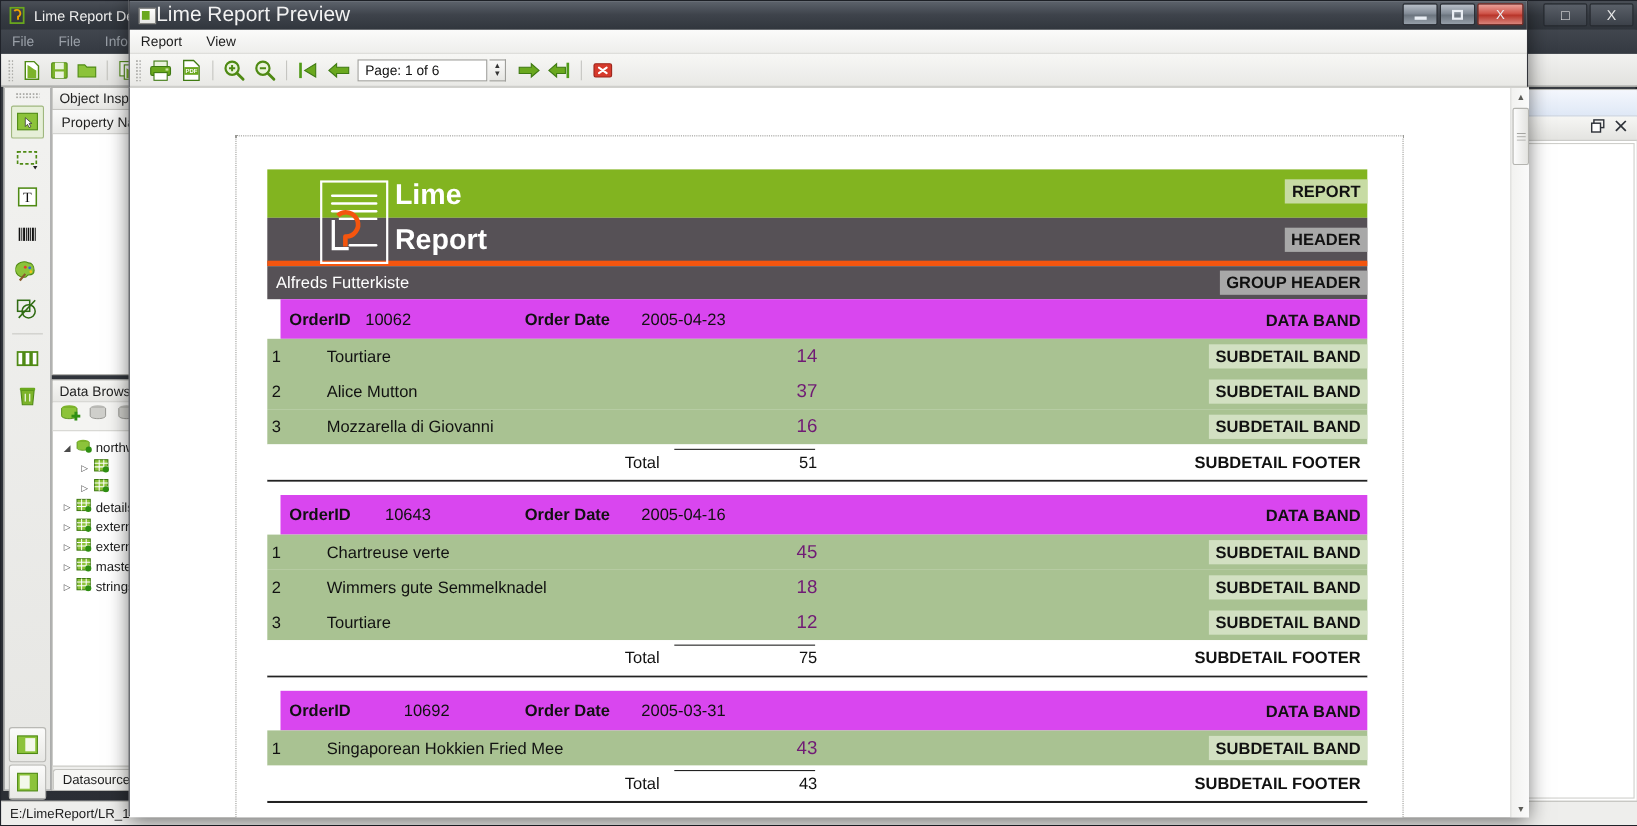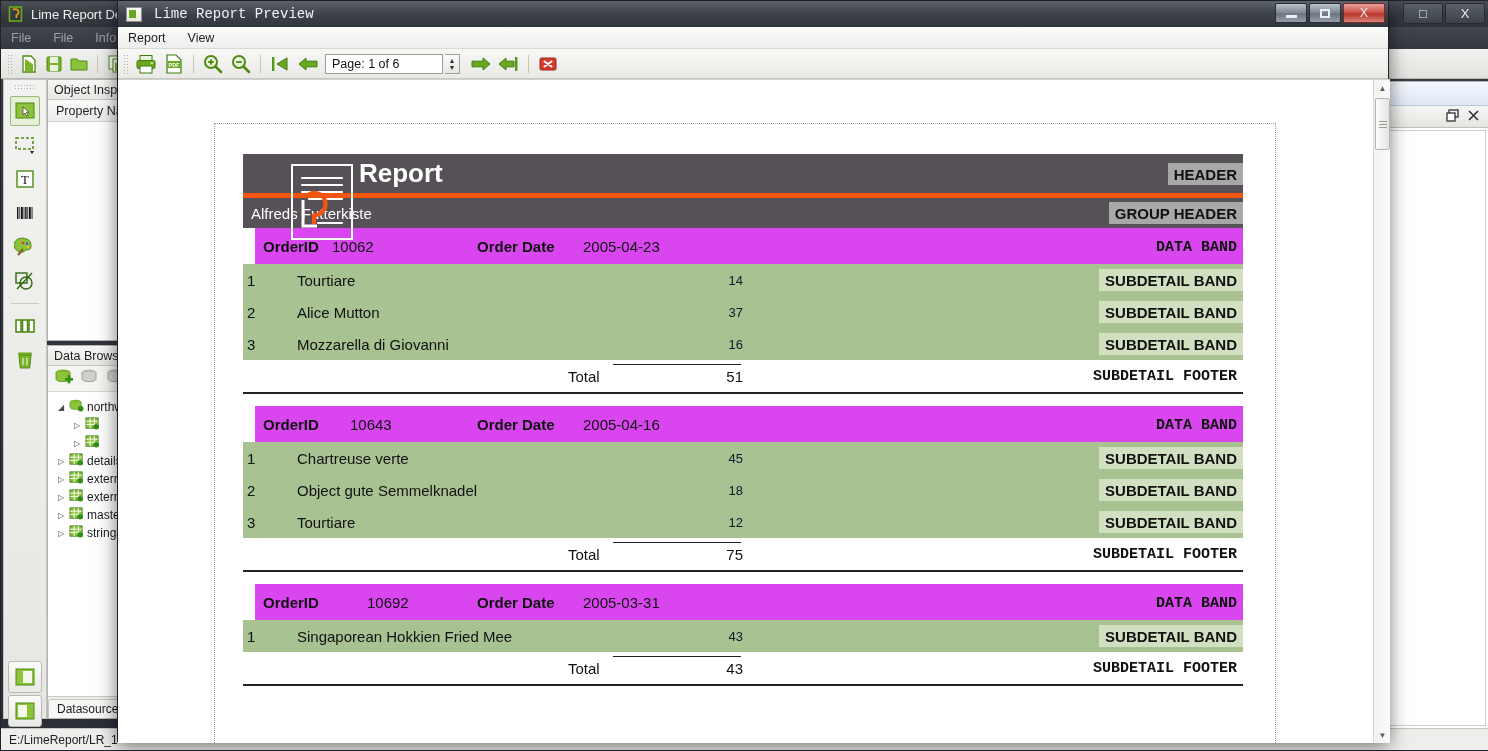--- a/index.html
+++ b/index.html
@@ -168,21 +168,21 @@
     display: flex; align-items: center; position: relative;
   }
   #preview-title-icon {
     width: 16px; height: 15px; margin-left: 8px;
     background: linear-gradient(180deg,#fdfdfd,#e7e7e4);
     border: 1px solid #8f8f8b; position: relative;
   }
   #preview-title-icon::after {
     content:""; position:absolute; left:2px; top:2px; width:7px; height:8px; background:#6aa81e;
   }
-  #preview-title-text { color:#f2f2f2; font-size:14px; margin-left:12px;font-family:Liberation Mono, monospace; }
+  #preview-title-text { color:#f2f2f2; font-size:19px; margin-left:0; }
   #preview-winbtns { position:absolute; right:3px; top:2px; display:flex; gap:2px; }
   .pwbtn { width:32px; height:20px; display:flex; align-items:center; justify-content:center;
     border:1px solid #2a2e34; border-radius:2px;
     background: linear-gradient(180deg,#b9c0c9 0%, #848d98 45%, #6c757f 55%, #97a0aa 100%);
     color:#e9eef4; font-size:12px; }
   .pwbtn.close {
     background: linear-gradient(180deg,#e9a19a 0%, #d0564b 45%, #b8352a 55%, #d8857c 100%);
     border-color:#7c2a22; width:42px;
   }
   .pwbtn .min-bar { width:11px; height:3px; background:#e9eef4; margin-top:6px; }
@@ -268,42 +268,42 @@
     color:#fff; font-size:26px; font-weight:bold; margin-left:116px; letter-spacing:0px;
   }
   .rpt-title.sub { margin-left:116px; }
   .band-tag {
     position:absolute; right:0px; height:22px; padding:0 6px;
     display:flex; align-items:center; justify-content:flex-end;
     font-size:15px; font-weight:bold; color:#111; white-space:nowrap;
   }
   .band-tag.lime { background: var(--lbl-lime); }
   .band-tag.gray { background: var(--lbl-gray); }
-  .band-tag.plain { background: transparent; font-family: Liberation Mono, monospace; }
+  .band-tag.plain { background: transparent; }
   .band-tag.subl { background:#d2e0c2;text-align:center; }
 
   #logo-box {
     position:absolute; left:48px; top:10px; width:62px; height:76px;
     background: transparent; border:2px solid #fff; z-index:6;
   }
   .group-name { color:#fff; font-size:15px; margin-left:8px; }
 
   .rb-data {
     height:36px; display:flex; align-items:center; position:relative; background:#d946ef;margin-left:12px;
   }
   .d-lbl { font-size:15px; font-weight:bold; color:#111; }
   .d-val { font-size:15px; color:#111; }
 
   .rb-sub {
     height:32px; display:flex; align-items:center; position:relative;
     background: var(--sub);
   }
   .s-num { font-size:15px; color:#111; width:54px; padding-left:4px; }
   .s-name { font-size:15px; color:#111; }
-  .s-qty { position:absolute; left:460px; font-size:13px; color:#0f172a; text-align:right; width:40px;}
+  .s-qty { position:absolute; left:460px; font-size:17px; color:#701a75; text-align:right; width:40px;}
 
   .rb-subfoot {
     height:32px; display:flex; align-items:center; position:relative; background:#fff;
   }
   .f-total { position:absolute; left:325px; font-size:15px; color:#111; }
   .f-val { position:absolute; left:460px; width:40px; text-align:right; font-size:15px; color:#111;
      border-top:1px solid #222; padding-top:1px; }
   .f-rule { position:absolute; left:370px; top:4px; width:128px; height:1px; background:#222; }
   .grp-rule { height:2px; background:#222; width:100%; }
   .sub-spacer { height:12px; background:#fff; }
@@ -735,20 +735,24 @@
               <line x1="9" y1="19" x2="49" y2="19"></line>
               <line x1="9" y1="26" x2="49" y2="26"></line>
               <line x1="16" y1="33" x2="49" y2="33"></line>
               <line x1="25" y1="57" x2="49" y2="57"></line>
             </g>
             <path d="M14 30 a11 11 0 1 1 7 19 l0 9" fill="none" stroke="#f4550e" stroke-width="4.2" stroke-linejoin="round"></path>
             <path d="M10 34 l0 26 l14 0" fill="none" stroke="#ffffff" stroke-width="3"></path>
           </svg>
         </div>
 
+        <div class="rb-report">
+          <span class="rpt-title">Lime</span>
+          <span class="band-tag lime" style="top:9px;">REPORT</span>
+        </div>
 
         <div class="rb-header">
           <span class="rpt-title sub">Report</span>
           <span class="band-tag gray" style="top:9px;">HEADER</span>
         </div>
 
         <div class="rb-group">
           <span class="group-name">Alfreds Futterkiste</span>
           <span class="band-tag gray" style="top:4px;">GROUP HEADER</span>
         </div>
@@ -795,21 +799,21 @@
               <span class="band-tag plain" style="top:8px;">DATA BAND</span>
             </div>
             <div class="rb-sub">
               <span class="s-num">1</span>
               <span class="s-name">Chartreuse verte</span>
               <span class="s-qty">45</span>
               <span class="band-tag subl" style="top:5px;right:0;">SUBDETAIL BAND</span>
             </div>
             <div class="rb-sub">
               <span class="s-num">2</span>
-              <span class="s-name">Object gute Semmelknadel</span>
+              <span class="s-name">Wimmers gute Semmelknadel</span>
               <span class="s-qty">18</span>
               <span class="band-tag subl" style="top:5px;right:0;">SUBDETAIL BAND</span>
             </div>
             <div class="rb-sub">
               <span class="s-num">3</span>
               <span class="s-name">Tourtiare</span>
               <span class="s-qty">12</span>
               <span class="band-tag subl" style="top:5px;right:0;">SUBDETAIL BAND</span>
             </div>
             <div class="rb-subfoot">

